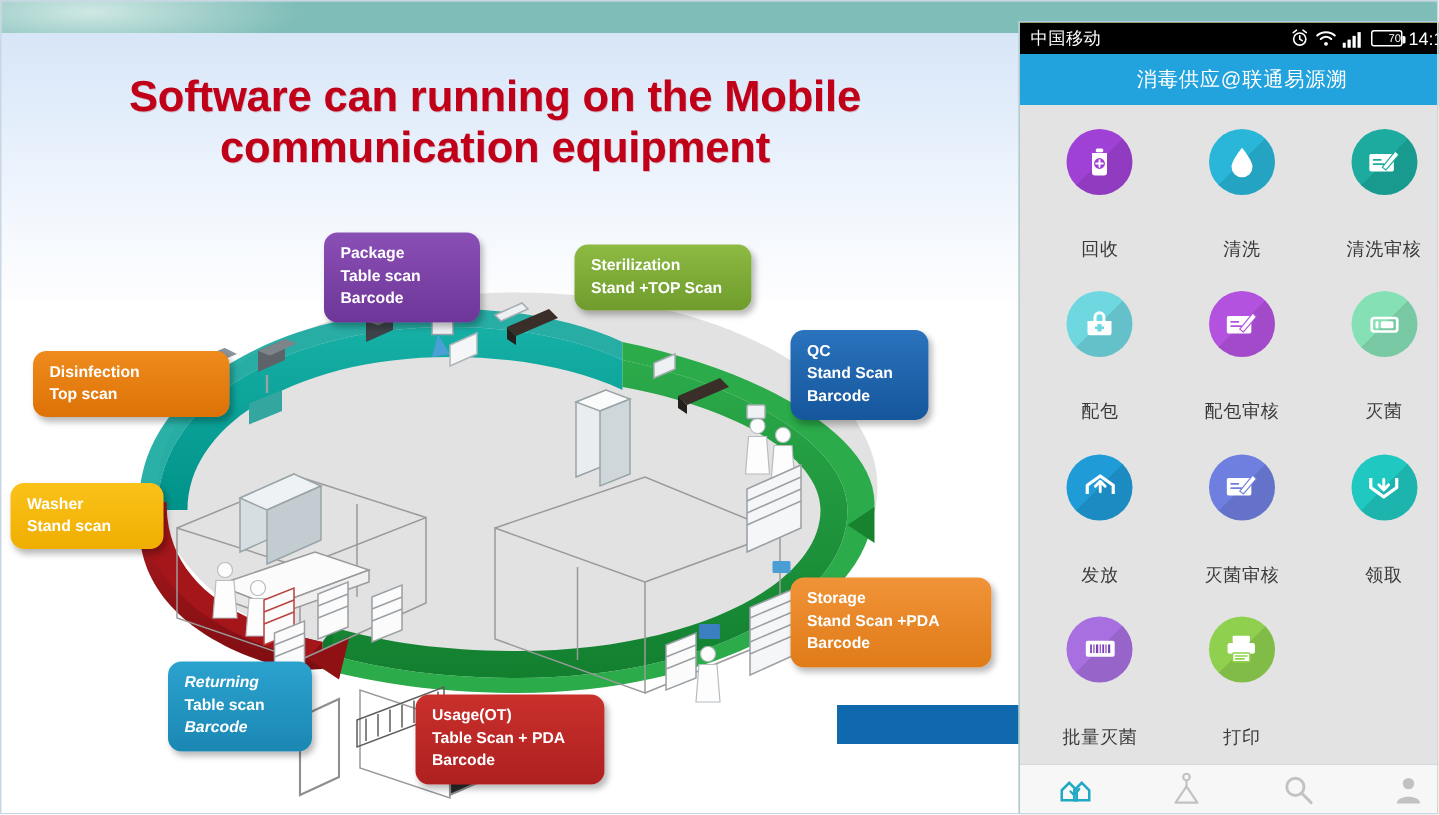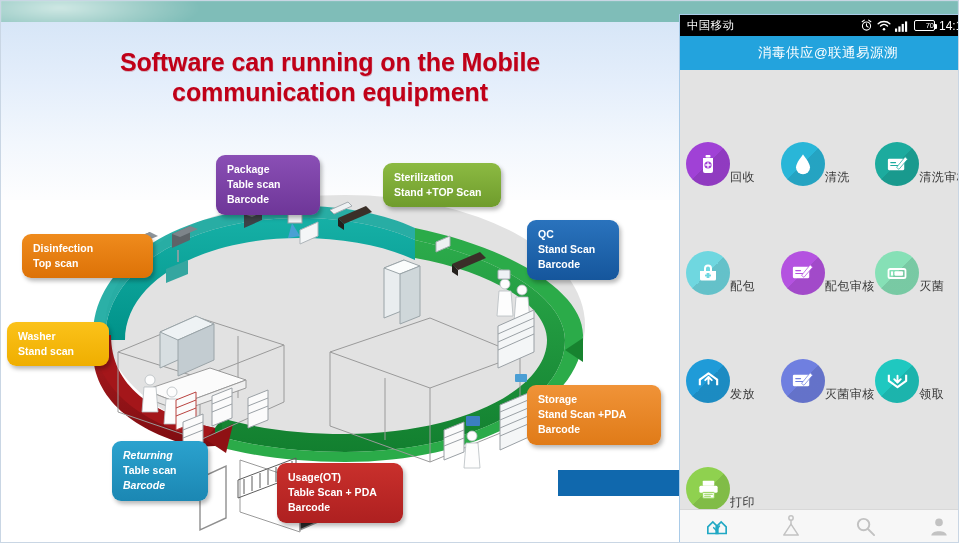--- a/index.html
+++ b/index.html
@@ -41,21 +41,21 @@
   .slide-border {
     position: absolute; left: 0; top: 0; width: 959px; height: 543px;
     border: 1px solid #c9d6e4; pointer-events: none;
   }
 
   
   .title {
     position: absolute; left: 20px; top: 48px; width: 620px;
     text-align: center;
     color: #c00018;
-    font-size: 25px;
+    font-size: 29px;
     font-weight: bold;
     line-height: 1.18;
     letter-spacing: -0.1px;
     text-shadow: 0.5px 0.5px 0 rgba(160,0,20,0.25);
   }
 
   
   .diagram { position: absolute; left: 0px; top: 140px; width: 655px; height: 400px; }
   .diagram svg { display: block; }
 
@@ -119,22 +119,23 @@
   }
   .appgrid {
     height: 441px; background: #e3e3e3;
     display: grid;
     grid-template-columns: repeat(3, 1fr);
     grid-template-rows: repeat(4, 1fr);
     padding: 8px 6px 0 6px;
     align-content: start;
   }
   .appcell {
-    display: flex; flex-direction: row; align-items: flex-end; justify-content: flex-start;
+    display: flex; flex-direction: column; align-items: center; justify-content: flex-start;
     padding-top: 8px;
+    gap: 19px;
   }
   .appcell.empty { visibility: hidden; }
   .appicon {
     width: 44px; height: 44px; border-radius: 50%;
     display: flex; align-items: center; justify-content: center;
     position: relative; overflow: hidden;
   }
   .appicon .shade {
     position: absolute; right: 0; bottom: 0; width: 44px; height: 44px;
     background: linear-gradient(135deg, rgba(0,0,0,0) 50%, rgba(0,0,0,0.10) 50%);
@@ -535,20 +536,38 @@
         <span class="appicon" style="background:#1fc8c0">
           <span class="shade"></span>
           <svg width="25" height="25" viewBox="0 0 26 26">
             <path d="M4,7 V13.5 L13,20 L22,13.5 V7" fill="none" stroke="#fff" stroke-width="2.2" stroke-linejoin="round"></path>
             <path d="M13,8 L13,15 M9.6,11.6 L13,15.2 L16.4,11.6" fill="none" stroke="#fff" stroke-width="2" stroke-linecap="round" stroke-linejoin="round"></path>
           </svg>
         </span>
         <span class="applabel">领取</span>
       </div>
 
+      <div class="appcell">
+        <span class="appicon" style="background:#a86fe0">
+          <span class="shade"></span>
+          <svg width="25" height="25" viewBox="0 0 26 26">
+            <rect x="3" y="7.5" width="20" height="11" rx="1.4" fill="#fff"></rect>
+            <g fill="#7b3fb8">
+              <rect x="6" y="10" width="1.2" height="6"></rect>
+              <rect x="8.2" y="10" width="0.8" height="6"></rect>
+              <rect x="10" y="10" width="1.6" height="6"></rect>
+              <rect x="12.6" y="10" width="0.8" height="6"></rect>
+              <rect x="14.4" y="10" width="1.3" height="6"></rect>
+              <rect x="16.6" y="10" width="0.8" height="6"></rect>
+              <rect x="18.4" y="10" width="1.5" height="6"></rect>
+            </g>
+          </svg>
+        </span>
+        <span class="applabel">批量灭菌</span>
+      </div>
 
       <div class="appcell">
         <span class="appicon" style="background:#8fd14f">
           <span class="shade"></span>
           <svg width="25" height="25" viewBox="0 0 26 26">
             <rect x="7" y="4" width="12" height="5" rx="0.8" fill="#fff"></rect>
             <rect x="3.5" y="9" width="19" height="7.5" rx="1.6" fill="#fff"></rect>
             <rect x="7" y="16" width="12" height="6" rx="0.8" fill="#fff" stroke="#8fd14f" stroke-width="1"></rect>
             <path d="M9,18 h8 M9,20 h6" stroke="#8fd14f" stroke-width="1.1" stroke-linecap="round"></path>
           </svg>

